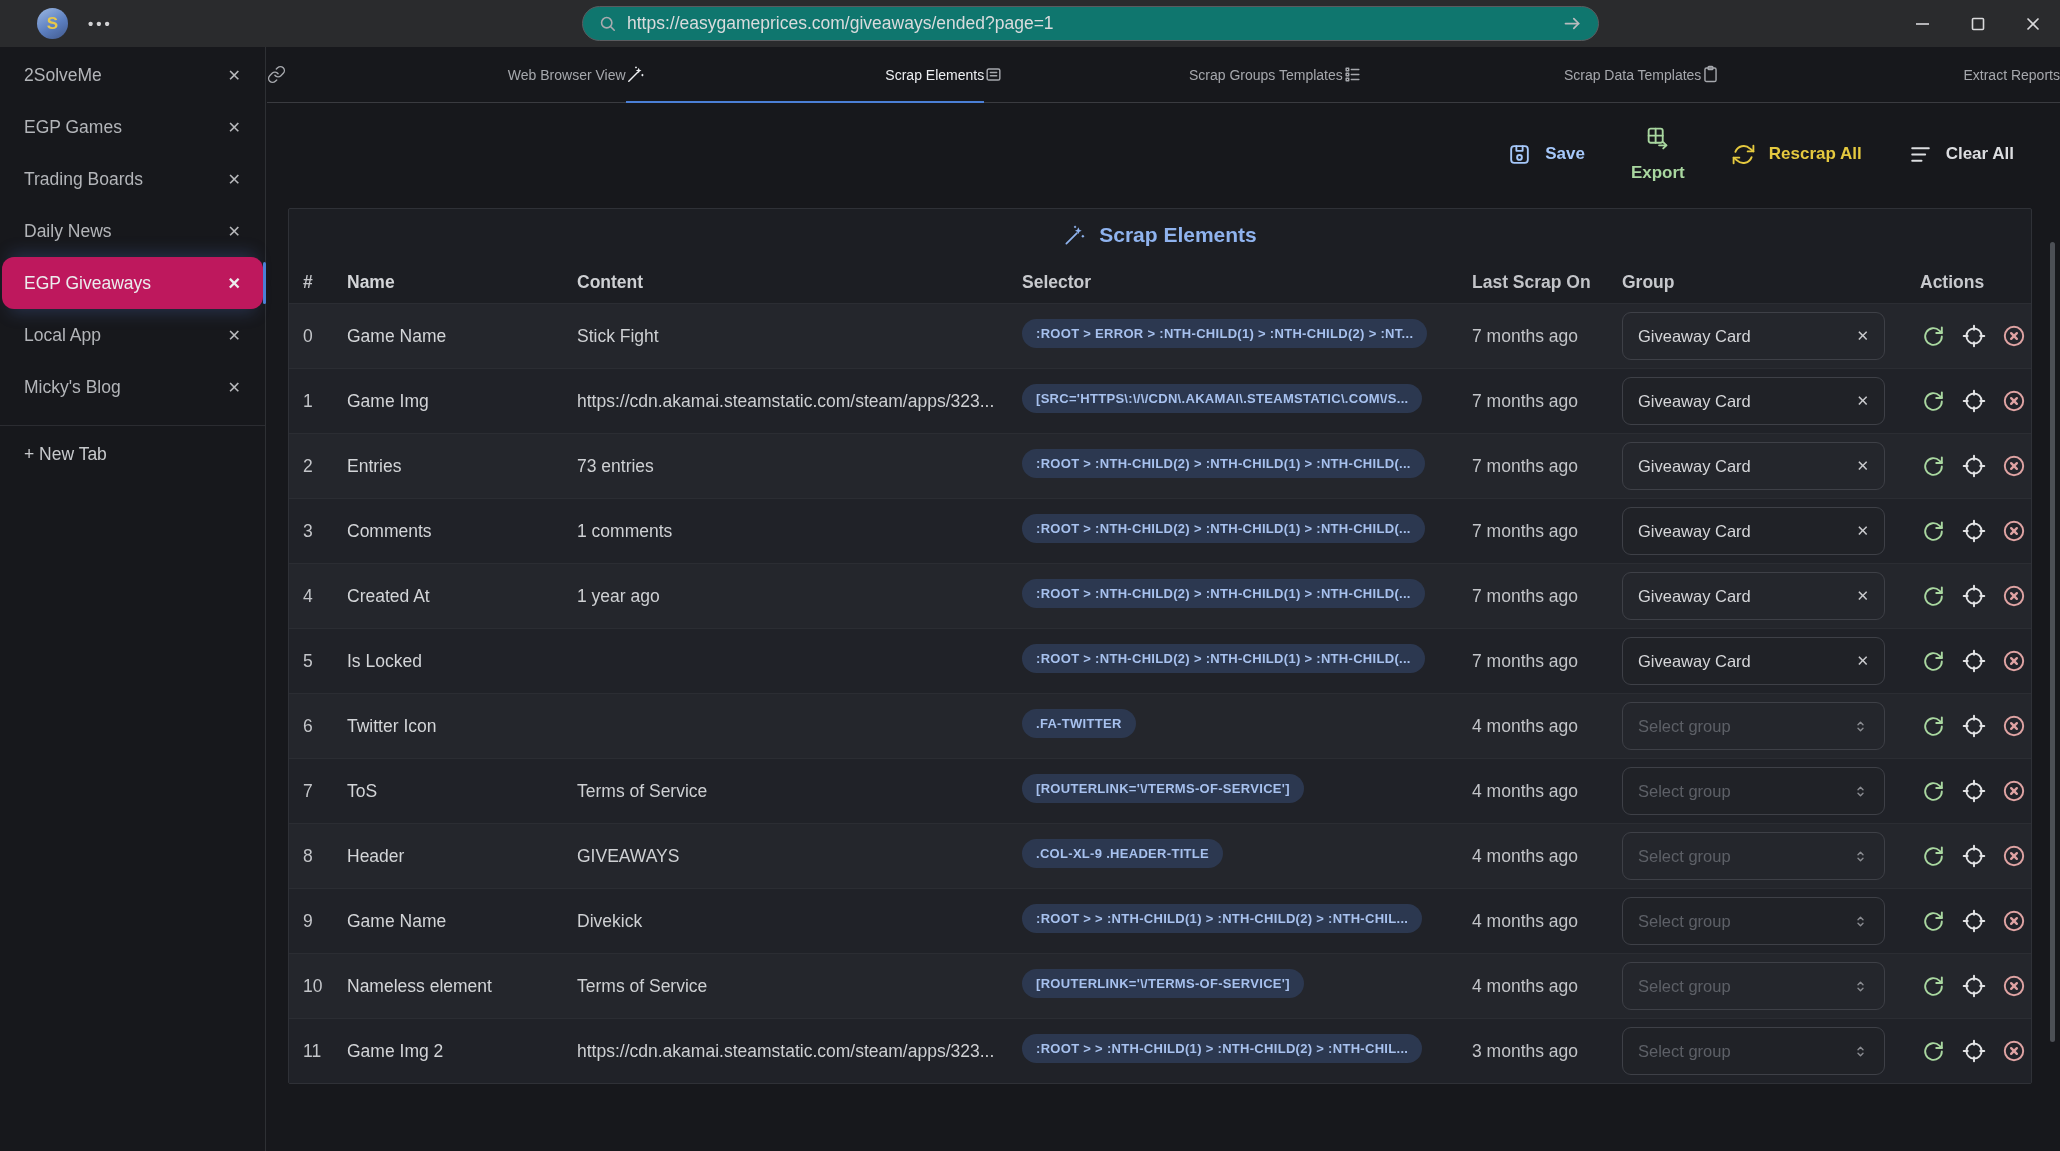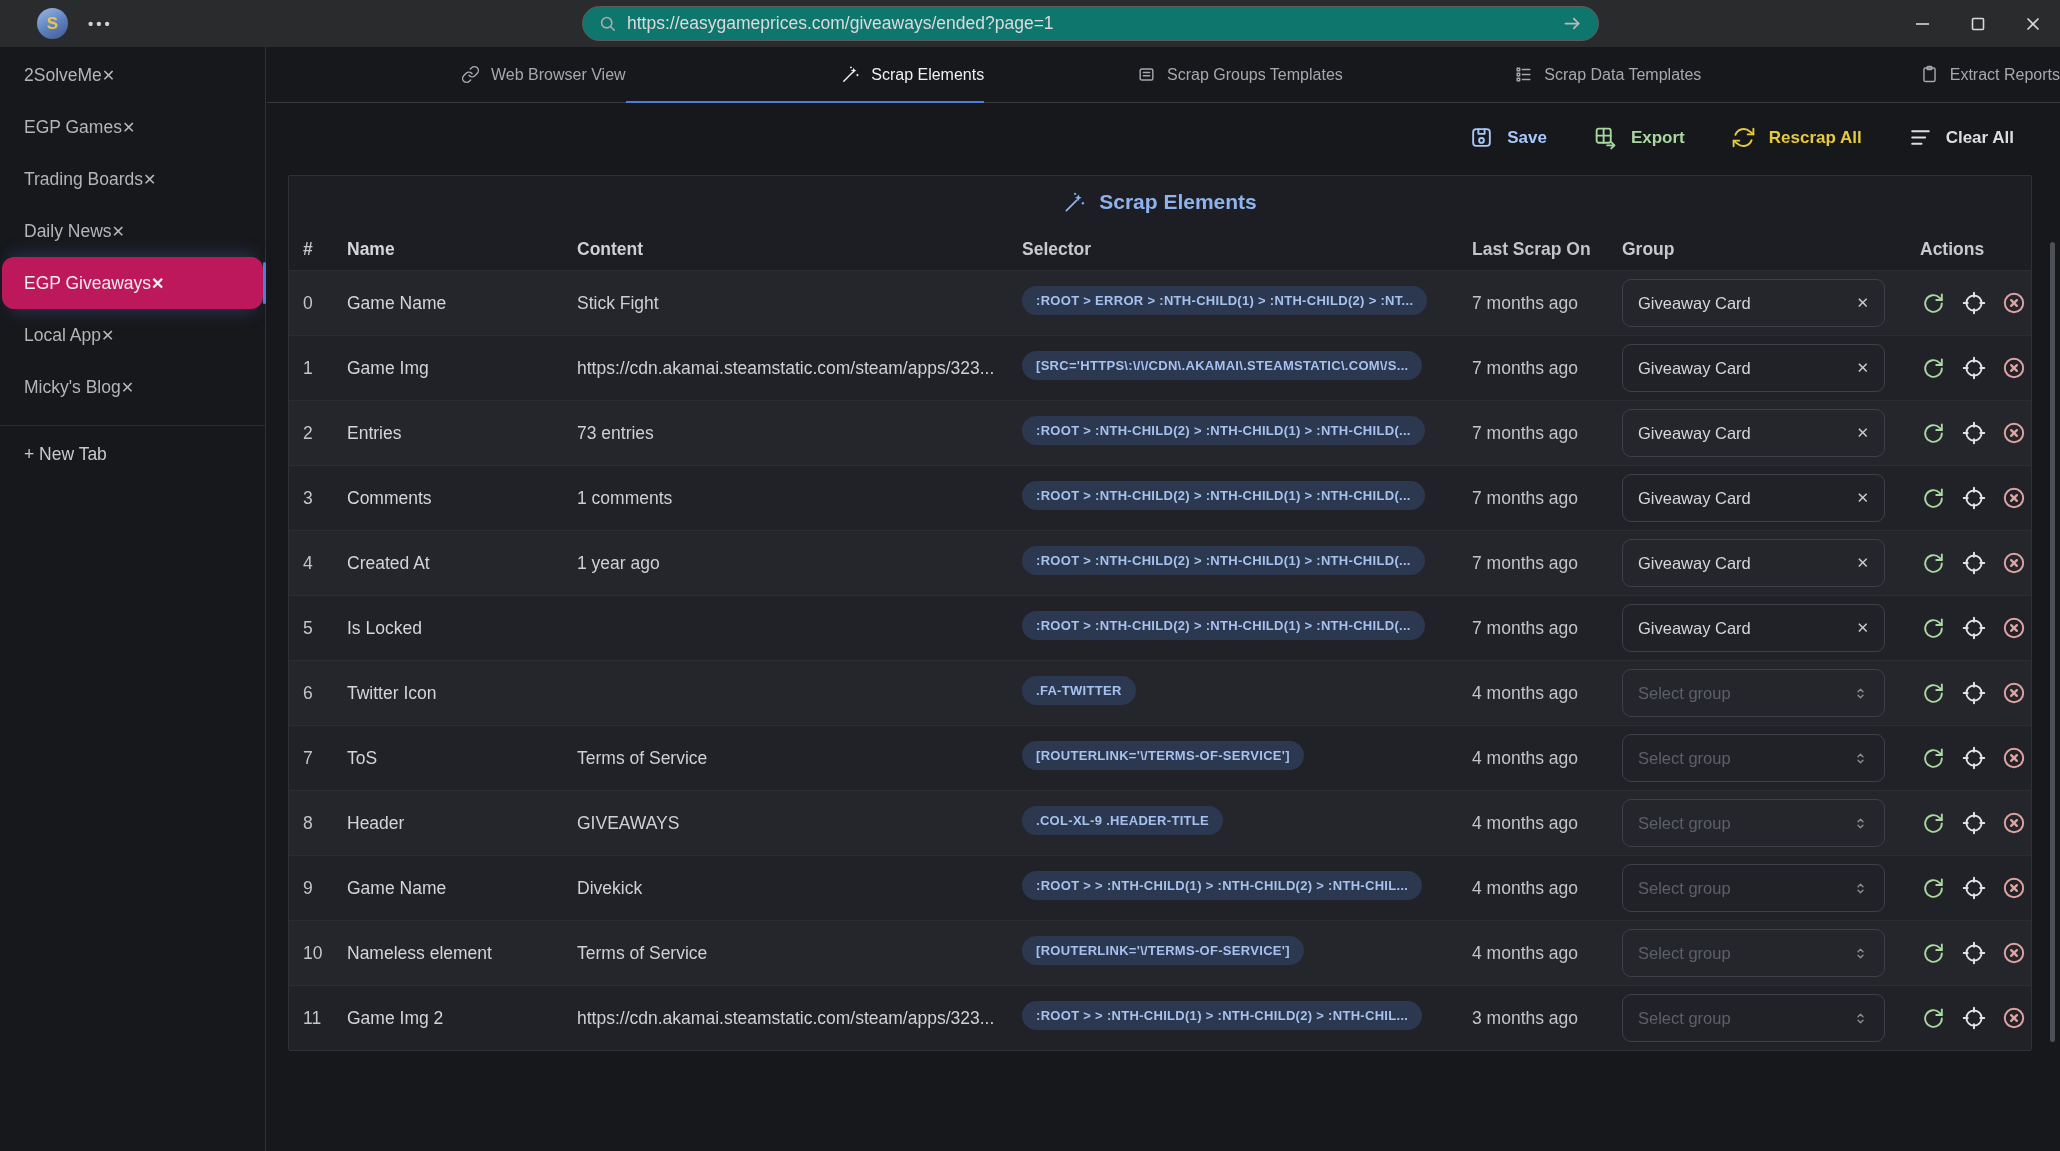--- a/index.html
+++ b/index.html
@@ -18,35 +18,35 @@
   .dots{margin-left:20px;color:#d2d2d4;font-size:15px;letter-spacing:3px;font-weight:bold;}
   .urlbar{position:absolute;left:582px;top:6px;width:1017px;height:35px;box-sizing:border-box;
     background:#0f766e;border:1px solid #5a5b5f;border-radius:18px;
     display:flex;align-items:center;padding:0 15px;gap:10px;}
   .urlbar .url-text{color:#dadbdd;font-size:17.5px;white-space:nowrap;flex:1;}
   .win-controls{position:absolute;right:0;top:0;height:47px;display:flex;align-items:center;}
   .win-btn{width:55px;height:47px;display:flex;align-items:center;justify-content:center;color:#d9d9db;}
   
   .sidebar{position:absolute;left:0;top:47px;width:266px;bottom:0;box-sizing:border-box;
     background:#17181c;border-right:1px solid #2e3034;padding-top:2px;}
-  .side-item{height:52px;margin:0 2px;display:flex;align-items:center;
+  .side-item{height:52px;margin:0 2px;display:flex;align-items:center;justify-content:space-between;
     padding:0 22px;color:#b3b5b9;font-size:17.5px;position:relative;}
   .side-item .side-close{color:#b7b8bb;font-size:16px;}
   .side-item.active{background:#be185d;border-radius:12px;color:#ecedee;
     box-shadow:0 -12px 16px -8px rgba(80,110,185,.28),0 12px 16px -8px rgba(80,110,185,.28);}
   .side-item.active .side-close{color:#eceded;font-weight:bold;}
   .side-item.active::after{content:"";position:absolute;right:-3px;top:5px;bottom:5px;width:3px;
     background:#4b7fd6;border-radius:2px;}
   .side-divider{border-top:1px solid #2b2c31;margin:12px 0 0 0;}
   .new-tab{height:56px;display:flex;align-items:center;padding:0 24px;color:#c7c9cc;font-size:17.5px;}
   
   .main{position:absolute;left:267px;top:47px;right:0;bottom:0;}
   .tabstrip{height:55px;display:flex;border-bottom:1px solid #3a3b40;}
-  .tab{flex:1;display:flex;align-items:center;justify-content:flex-end;gap:11px;
-    color:#a6a8ad;font-size:16px;position:relative;}
+  .tab{flex:1;display:flex;align-items:center;justify-content:space-between;gap:11px;
+    color:#a6a8ad;font-size:14px;position:relative;}
   .tab.active{color:#eef0f3;}
   .tab.active::after{content:"";position:absolute;left:0;right:0;bottom:-1px;height:2px;background:#4b7fd6;}
   .tab .tab-icon svg{stroke:currentColor;}
   
   .toolbar{display:flex;justify-content:flex-end;align-items:center;gap:46px;margin-top:22px;padding-right:46px;}
   .tool-btn{display:flex;align-items:center;gap:13px;font-weight:bold;font-size:17px;}
   
   .table-card{margin:25px 28px 0 21px;border:1px solid #2f3137;background:#1c1e23;border-radius:2px;}
   .table-title{height:52px;display:flex;align-items:center;justify-content:center;gap:13px;
     color:#8fb3ee;font-weight:bold;font-size:21px;}
@@ -214,21 +214,21 @@
       <div class="tool-btn" style="color: rgb(166, 200, 250);">
     <span class="tool-icon">
           <svg width="25" height="25" viewBox="0 0 24 24" stroke="currentColor" fill="none" stroke-width="1.8" stroke-linecap="round" stroke-linejoin="round">
             <rect x="4" y="4" width="16" height="16" rx="3"></rect>
             <path d="M9 4v4.5h6V4"></path>
             <circle cx="12" cy="14.8" r="2.3"></circle>
           </svg>
         </span>
     <span class="tool-label">Save</span>
   </div>
-      <div class="tool-btn" style="color: rgb(169, 215, 160);">
+      <div class="tool-btn" style="color: rgb(169, 215, 160); flex-direction: column;">
     <span class="tool-icon">
           <svg width="25" height="25" viewBox="0 0 24 24" stroke="currentColor" fill="none" stroke-width="1.8" stroke-linecap="round" stroke-linejoin="round">
             <rect x="3.5" y="3.5" width="13.5" height="13.5" rx="2"></rect>
             <line x1="3.5" y1="10.2" x2="17" y2="10.2"></line>
             <line x1="10.2" y1="3.5" x2="10.2" y2="17"></line>
             <path d="M13.5 19.5h7"></path>
             <path d="M17.5 16.5l3 3-3 3"></path>
           </svg>
         </span>
     <span class="tool-label">Export</span>

